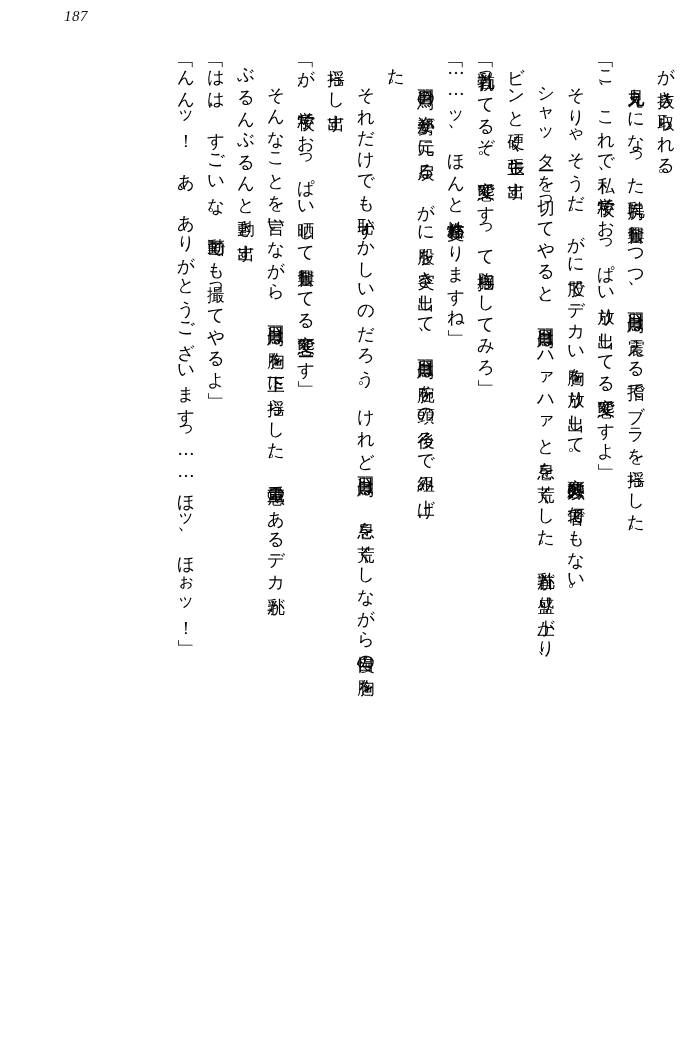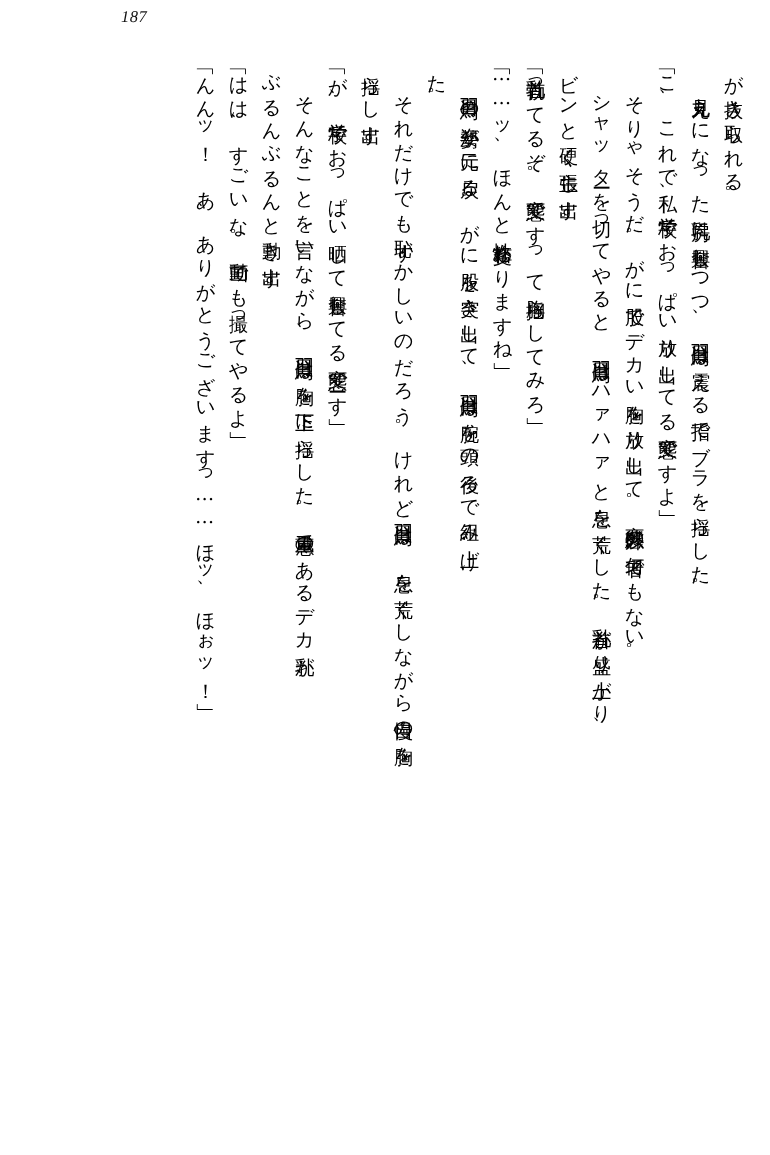--- a/index.html
+++ b/index.html
@@ -23,21 +23,20 @@
   }
   .page-number {
     position: absolute;
     top: 8px;
     left: 64px;
     font-family: "Liberation Serif", "DejaVu Serif", serif;
     font-style: italic;
     font-size: 15px;
     letter-spacing: 0.5px;
     color: #111;
-    margin-left: 46px;
   }
   .body-text {
     position: absolute;
     top: 56px;
     left: 26px;
     right: 26px;
     bottom: 28px;
     display: flex;
     flex-direction: row-reverse;
     justify-content: flex-start;

